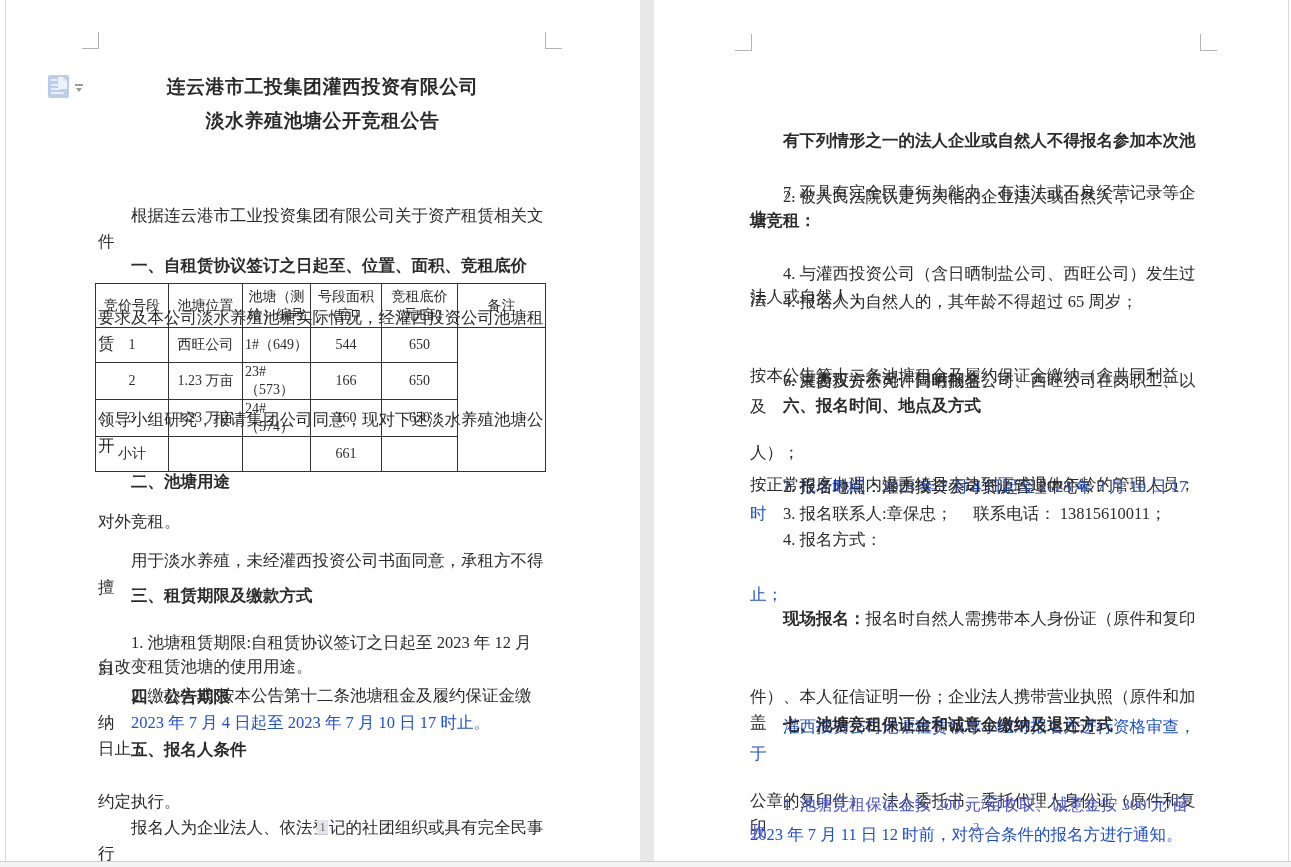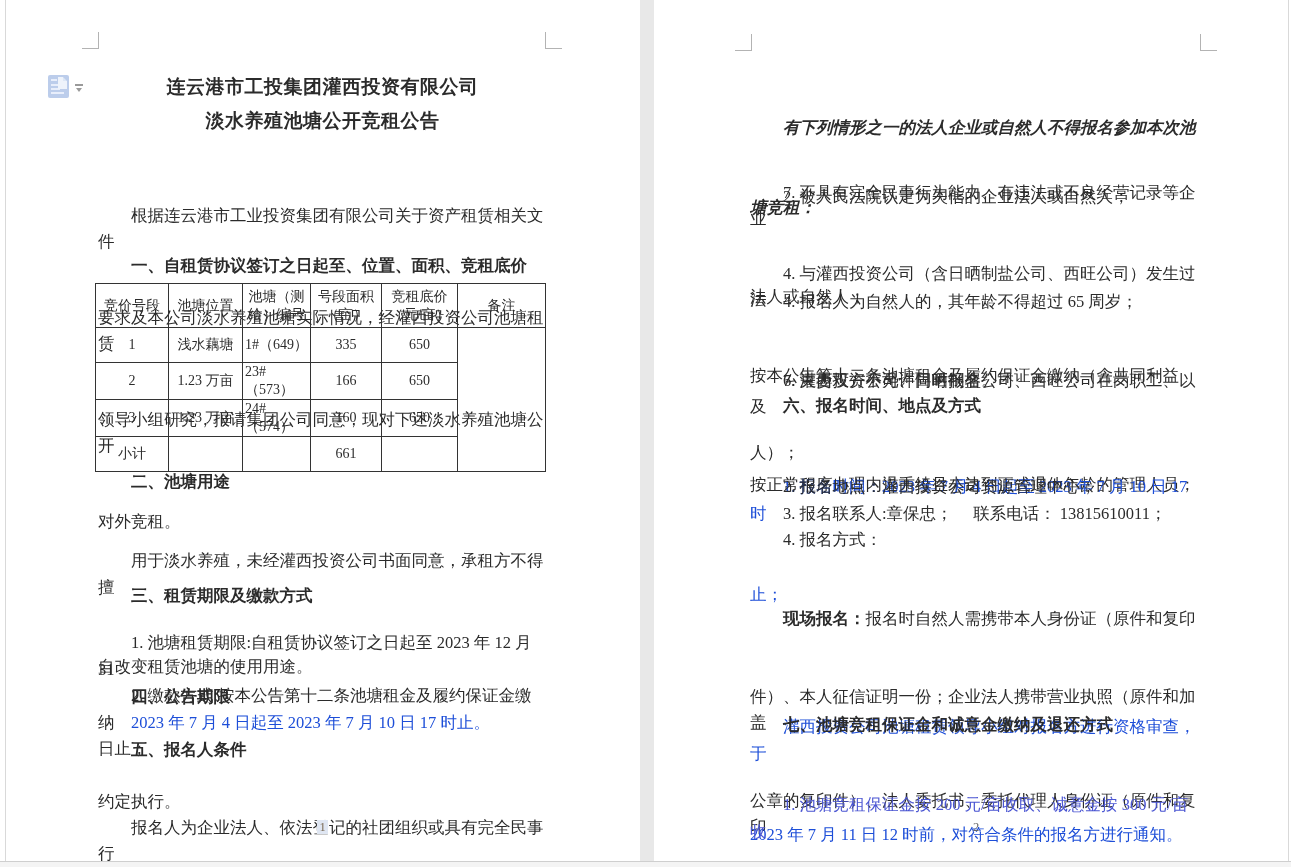--- a/index.html
+++ b/index.html
@@ -94,23 +94,23 @@
           <tr class="hd">
         <td>竞价号段</td>
         <td>池塘位置</td>
         <td>池塘（测绘）编号</td>
         <td>号段面积（亩）</td>
         <td>竞租底价（元/亩）</td>
         <td>备注</td>
       </tr>
       <tr class="dt">
         <td>1</td>
-        <td>浅水藕塘</td>
+        <td>西旺公司</td>
         <td class="lft">1#（649）</td>
-        <td>335</td>
+        <td>544</td>
         <td>650</td>
         <td rowspan="4"></td>
       </tr>
       <tr class="dt">
         <td>2</td>
         <td>1.23 万亩</td>
         <td class="lft">23#（573）</td>
         <td>166</td>
         <td>650</td>
       </tr>
@@ -158,21 +158,21 @@
 
     <div class="tx ctr pgnum" style="top:820px;"><span class="shade">1</span></div>
   </div>
 
   <div class="gap"></div>
 
   <div class="page" id="page2">
     <div class="crop tl" style="left:81px;top:34px;"></div>
     <div class="crop tr" style="left:546px;top:34px;"></div>
 
-    <div class="tx b" style="top:62px;line-height:26.5px;font-style:italic;">
+    <div class="tx b" style="top:75px;line-height:26.5px;">
       <div class="ln ind">有下列情形之一的法人企业或自然人不得报名参加本次池</div>
       <div class="ln">塘竞租：</div>
     </div>
 
     <div class="tx" style="top:128px;line-height:26px;">
       <div class="ln ind">7. 不具有完全民事行为能力、有违法或不良经营记录等企业</div>
       <div class="ln">法人或自然人；</div>
     </div>
     <div class="tx ind" style="top:184px;">2. 被人民法院认定为失信的企业法人或自然人；</div>
     <div class="tx" style="top:210px;line-height:25.5px;">

